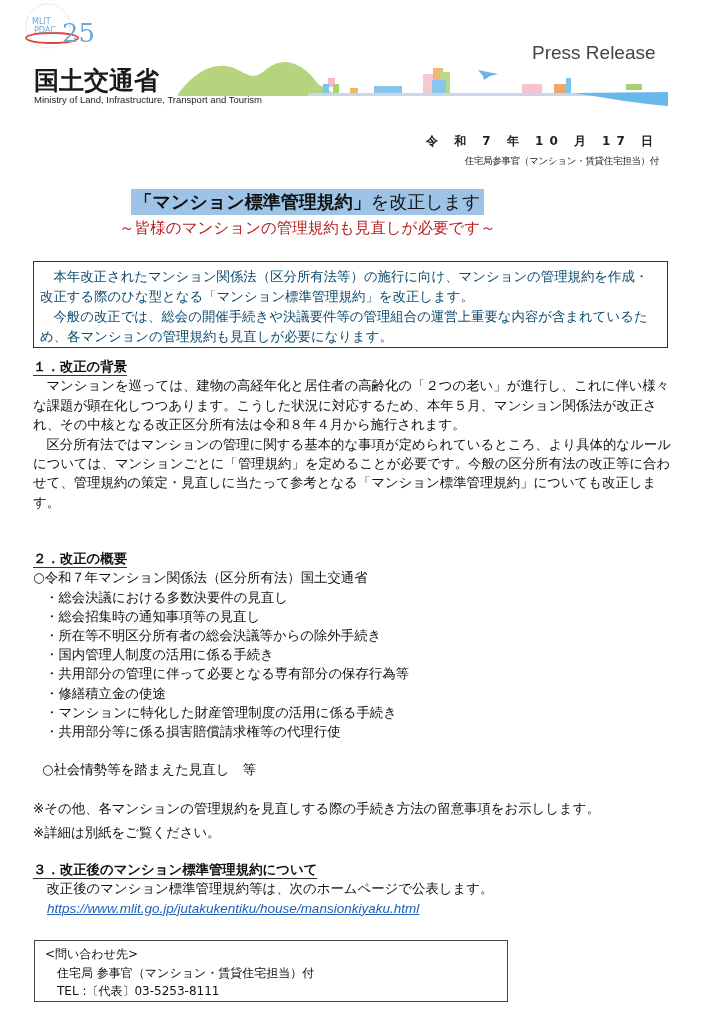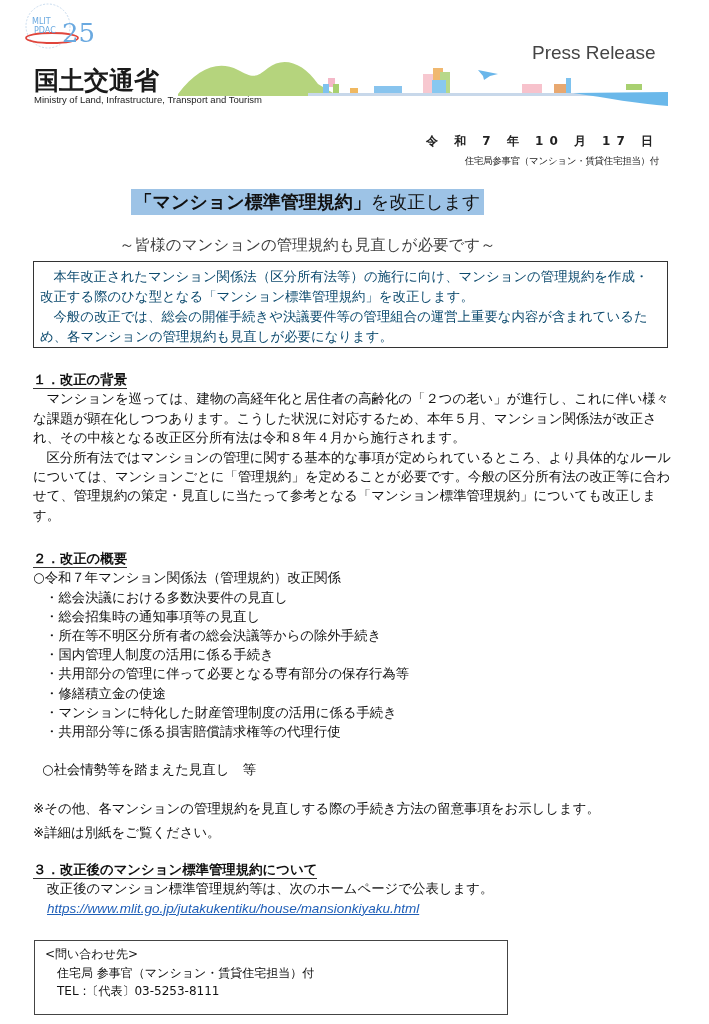--- a/index.html
+++ b/index.html
@@ -13,34 +13,34 @@
   .press-release { position: absolute; left: 532px; top: 42px; font-size: 19px; color: #444; font-family: "Liberation Sans", sans-serif; }
   .scenery { position: absolute; left: 178px; top: 48px; width: 490px; height: 60px; }
 
   .date-block { position: absolute; right: 50px; top: 133px; text-align: right; }
   .date { font-size: 12px; font-weight: bold; letter-spacing: 6px; color: #222; }
   .dept { font-size: 9.5px; color: #222; margin-top: 5px; letter-spacing: -0.3px; }
 
   .title-wrap { position: absolute; left: 0; top: 189px; width: 615px; text-align: center; }
   .title { display: inline-block; background: #9dc3e6; font-size: 18px; padding: 1px 4px; color: #111; }
   .title b { font-weight: bold; }
-  .subtitle { font-size: 15.5px; color: #404040; margin-top: 20px; }
+  .subtitle { font-size: 15.5px; color: #b91c1c; margin-top: 3px; }
 
   .summary-box { position: absolute; left: 33px; top: 261px; width: 635px; height: 87px; border: 1.5px solid #333; padding: 5px 6px; font-size: 13.4px; line-height: 20px; color: #0c4a6e; }
   .summary-box p { text-indent: 1em; }
 
   .section { position: absolute; left: 33px; width: 640px; font-size: 13.4px; line-height: 19.4px; color: #111; }
   .sec-head { font-weight: bold; font-size: 13.4px; display: inline-block; border-bottom: 1.5px solid #333; line-height: 17px; }
   .indent { text-indent: 1em; }
   .bullets { padding-left: 12px; }
   .bullet-line { line-height: 19.2px; }
 
   .link { color: #1f5fb8; text-decoration: underline; font-family: "Liberation Sans", sans-serif; font-size: 13.5px; }
 
-  .contact-box { position: absolute; left: 34px; top: 940px; width: 474px; height: 75px; border: 1.5px solid #444; padding: 4px 10px; font-size: 12px; line-height: 18.5px; color: #111; }
+  .contact-box { position: absolute; left: 34px; top: 940px; width: 474px; height: 62px; border: 1.5px solid #444; padding: 4px 10px; font-size: 12px; line-height: 18.5px; color: #111; }
   .contact-box .in { padding-left: 12px; }
 </style>
 </head>
 <body>
 
 <div class="header">
   <svg class="logo25" viewBox="0 0 80 52">
     <circle cx="30" cy="24" r="22" fill="none" stroke="#c9dcef" stroke-width="1" stroke-dasharray="2 1.5"></circle>
     <ellipse cx="34" cy="36" rx="26" ry="5" fill="none" stroke="#e0453c" stroke-width="1.8"></ellipse>
     <text x="14" y="22" font-size="8" fill="#6aa9e0" font-family="DejaVu Sans, sans-serif">MLIT</text>
@@ -79,29 +79,29 @@
 <div class="title-wrap">
   <div class="title"><b>「マンション標準管理規約」</b><span>を改正します</span></div>
   <div class="subtitle">～皆様のマンションの管理規約も見直しが必要です～</div>
 </div>
 
 <div class="summary-box">
   <p>本年改正されたマンション関係法（区分所有法等）の施行に向け、マンションの管理規約を作成・改正する際のひな型となる「マンション標準管理規約」を改正します。</p>
   <p>今般の改正では、総会の開催手続きや決議要件等の管理組合の運営上重要な内容が含まれているため、各マンションの管理規約も見直しが必要になります。</p>
 </div>
 
-<div class="section" style="top:370px;">
+<div class="section" style="top:357px;">
   <div class="sec-head">１．改正の背景</div>
   <p class="indent">マンションを巡っては、建物の高経年化と居住者の高齢化の「２つの老い」が進行し、これに伴い様々な課題が顕在化しつつあります。こうした状況に対応するため、本年５月、マンション関係法が改正され、その中核となる改正区分所有法は令和８年４月から施行されます。</p>
   <p class="indent">区分所有法ではマンションの管理に関する基本的な事項が定められているところ、より具体的なルールについては、マンションごとに「管理規約」を定めることが必要です。今般の区分所有法の改正等に合わせて、管理規約の策定・見直しに当たって参考となる「マンション標準管理規約」についても改正します。</p>
 </div>
 
 <div class="section" style="top:549px;">
   <div class="sec-head">２．改正の概要</div>
-  <div class="bullet-line">○令和７年マンション関係法（管理規約）改正関係</div>
+  <div class="bullet-line">○令和７年マンション関係法（区分所有法）国土交通省</div>
   <div class="bullets">
     <div class="bullet-line">・総会決議における多数決要件の見直し</div>
     <div class="bullet-line">・総会招集時の通知事項等の見直し</div>
     <div class="bullet-line">・所在等不明区分所有者の総会決議等からの除外手続き</div>
     <div class="bullet-line">・国内管理人制度の活用に係る手続き</div>
     <div class="bullet-line">・共用部分の管理に伴って必要となる専有部分の保存行為等</div>
     <div class="bullet-line">・修繕積立金の使途</div>
     <div class="bullet-line">・マンションに特化した財産管理制度の活用に係る手続き</div>
     <div class="bullet-line">・共用部分等に係る損害賠償請求権等の代理行使</div>
   </div>

